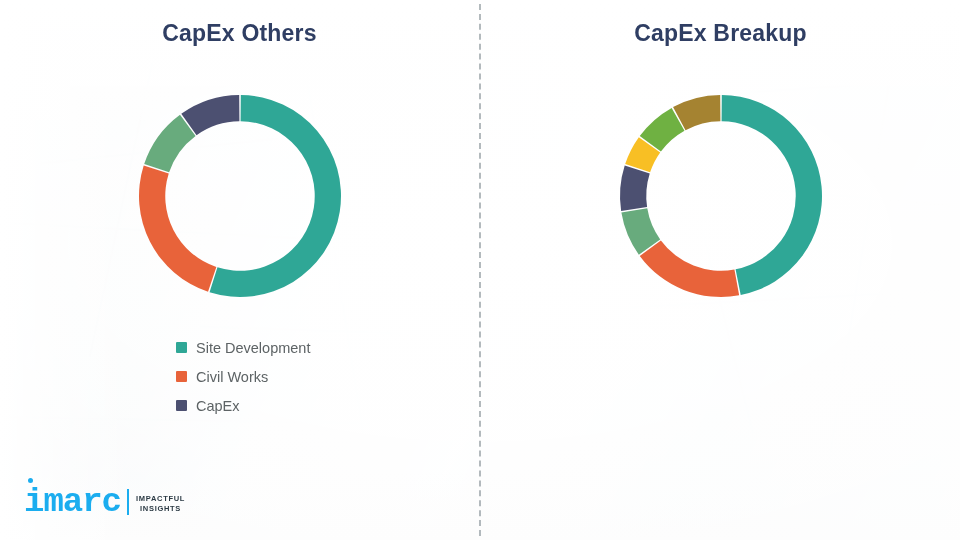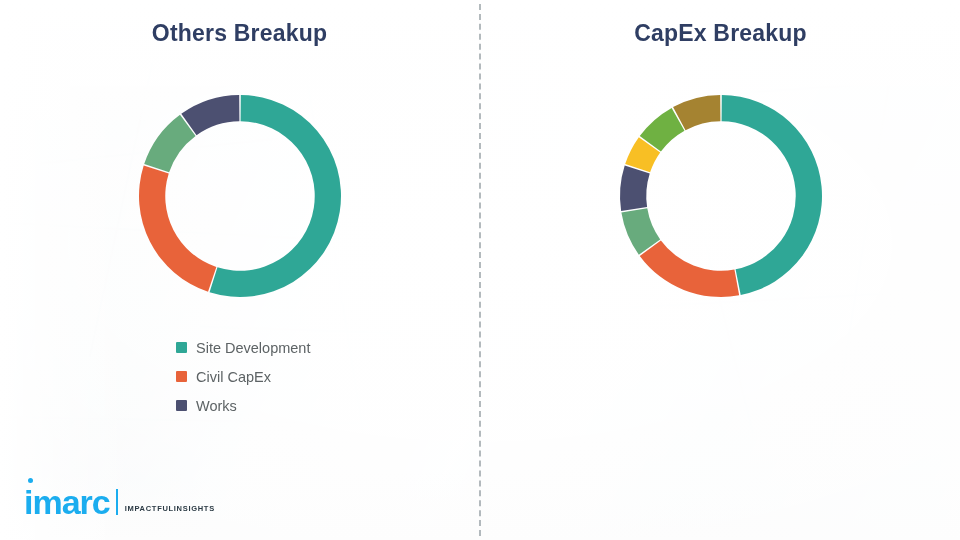--- a/index.html
+++ b/index.html
@@ -63,28 +63,28 @@
   .legend-item{display:flex;align-items:center;margin-bottom:4px;height:25px;}
   .swatch{width:11px;height:11px;margin-right:9px;flex:0 0 auto;border-radius:1px;}
   .legend-label{font-size:14.5px;color:#5d6365;white-space:nowrap;}
 
   
   .logo{position:absolute;left:24px;bottom:22px;display:flex;align-items:flex-end;}
   .logo-mark{position:relative;}
   .logo-text{
     font-size:34px;font-weight:bold;color:#1badef;
     letter-spacing:-1px;line-height:.9;
-    font-family:Liberation Sans, sans-serif;
+    font-family:Liberation Mono, monospace;
   }
   .logo-dot{
     position:absolute;width:5px;height:5px;border-radius:50%;
     background:#1badef;left:4px;top:-9px;
   }
   .logo-bar{width:2px;height:26px;background:#1badef;margin:0 7px 3px 6px;}
-  .logo-tag{display:flex;flex-direction:row;justify-content:flex-end;padding-bottom:4px;text-align:center;}
+  .logo-tag{display:flex;flex-direction:column;justify-content:flex-end;padding-bottom:4px;text-align:center;}
   .logo-tag span{
     font-size:7.5px;font-weight:bold;color:#2b3a44;letter-spacing:.7px;line-height:1.35;
   }
 </style>
 </head>
 <body>
 
 <div id="bg">
   <div class="beamset">
     <div class="beam" style="left:40px;top:150px;width:240px;height:2px;transform:rotate(-6deg);"></div>
@@ -105,41 +105,41 @@
   <div class="topfade"></div>
   <div class="botfade"></div>
   <div class="leftfade"></div>
 </div>
 
 <div class="stage">
 
   <div class="divider"></div>
 
   <div class="panel left">
-    <div class="chart-title">Others Breakup</div>
+    <div class="chart-title">CapEx Others</div>
     <div class="donut-wrap">
       <svg class="donut" id="donut-0" width="224" height="224" viewBox="0 0 224 224">
           <path d="M 112.79324398975984 11.003115077876245 A 101 101 0 1 1 81.5446660456059 208.2988714042191 L 89.46305287374837 183.26116483912213 A 74.74 74.74 0 1 0 112.58700055242228 37.26230515762843 Z" fill="#2fa796"></path>
           <path d="M 80.0358263146598 207.80861965717597 A 101 101 0 0 1 15.701128595780872 81.54466604560594 L 40.73883516087784 89.4630528737484 A 74.74 74.74 0 0 0 88.34651147284825 182.8983785463102 Z" fill="#e8633a"></path>
           <path d="M 16.19138034282402 80.03582631465983 A 101 101 0 0 1 51.993772646894136 30.758060837721445 L 67.59539175870167 51.88096501991387 A 74.74 74.74 0 0 0 41.10162145368979 88.34651147284828 Z" fill="#68ab7d"></path>
           <path d="M 53.277268383697056 29.825546600420537 A 101 101 0 0 1 111.20675601024018 11.003115077876245 L 111.41299944757773 37.26230515762843 A 74.74 74.74 0 0 0 68.54517860393582 51.190904484311204 Z" fill="#4c5071"></path>
         </svg>
     </div>
     <div class="legend left-legend" id="legend-0">
         <div class="legend-item">
           <span class="swatch" style="background: rgb(47, 167, 150);"></span>
           <span class="legend-label">Site Development</span>
         </div>
         <div class="legend-item">
           <span class="swatch" style="background: rgb(232, 99, 58);"></span>
-          <span class="legend-label">Civil CapEx</span>
+          <span class="legend-label">Civil Works</span>
         </div>
         <div class="legend-item">
           <span class="swatch" style="background: rgb(76, 80, 113);"></span>
-          <span class="legend-label">Works</span>
+          <span class="legend-label">CapEx</span>
         </div>
       </div>
   </div>
 
   <div class="panel right">
     <div class="chart-title">CapEx Breakup</div>
     <div class="donut-wrap">
       <svg class="donut" id="donut-1" width="224" height="224" viewBox="0 0 224 224">
           <path d="M 112.79324398975984 11.003115077876245 A 101 101 0 0 1 131.70412252362897 211.0593133207263 L 126.58105066748543 185.30389185733742 A 74.74 74.74 0 0 0 112.58700055242228 37.26230515762843 Z" fill="#2fa796"></path>
           <path d="M 130.14573560791248 211.35659152390312 A 101 101 0 0 1 30.758060837721445 172.00622735310586 L 51.88096501991387 156.40460824129832 A 74.74 74.74 0 0 0 125.42784434985523 185.5238777276883 Z" fill="#e8633a"></path>

